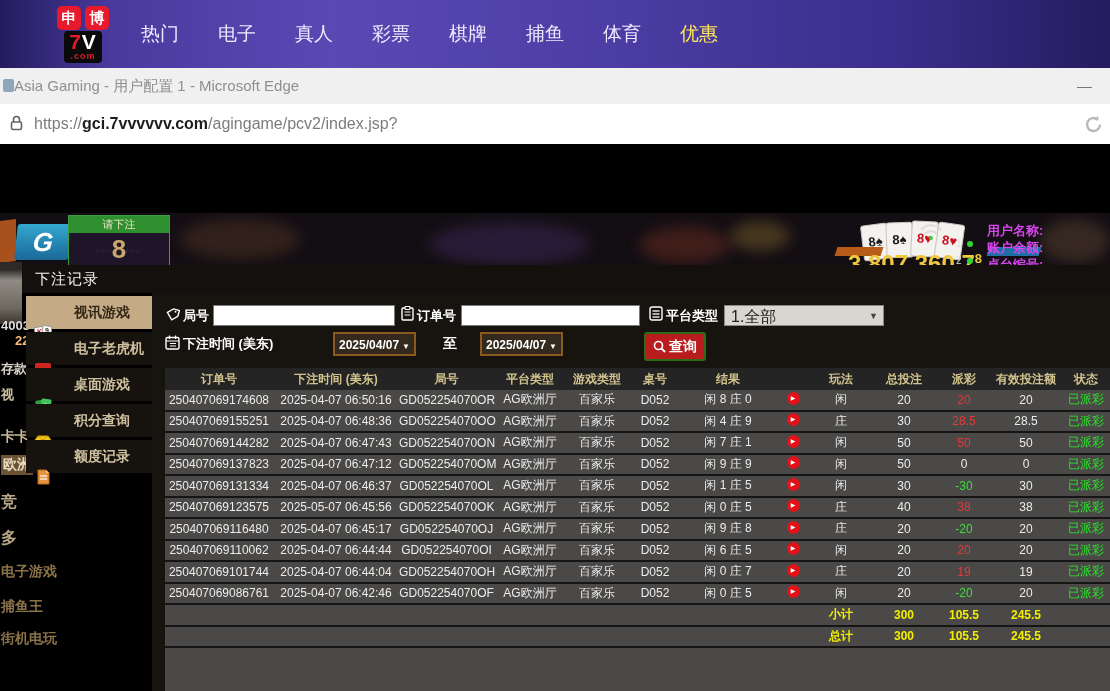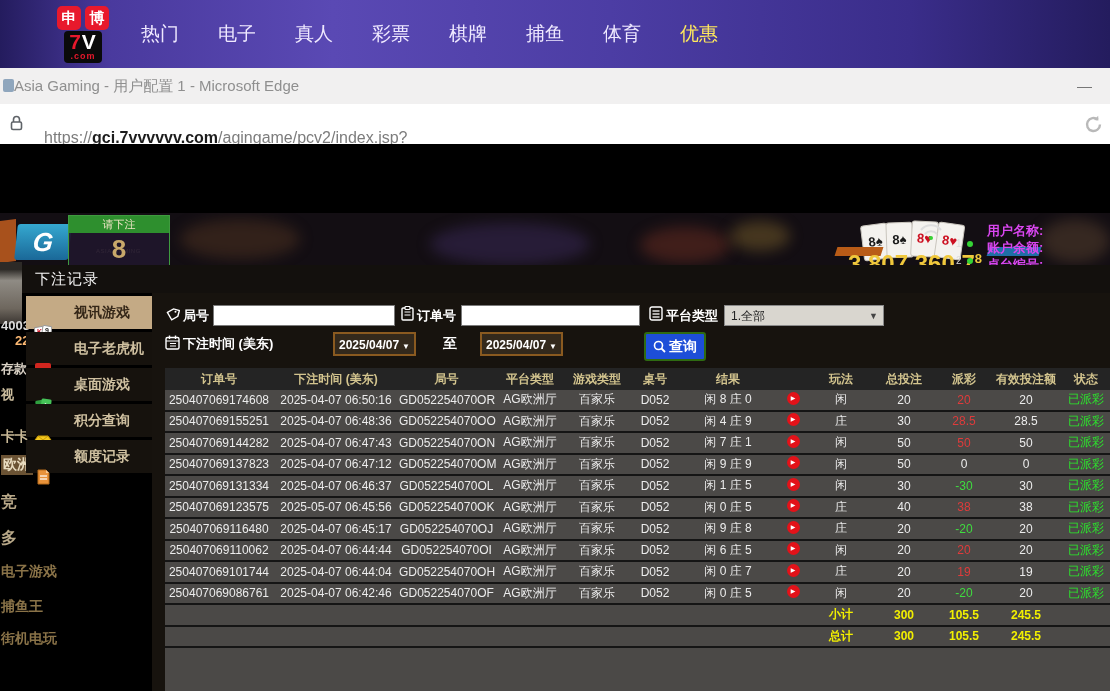--- a/index.html
+++ b/index.html
@@ -21,21 +21,21 @@
   .nav-item.hl{color:#ffe95c;}
   
   .titlebar{position:absolute;left:0;top:68px;width:1110px;height:36px;background:#f1f0f0;
     border-bottom:1px solid #d6d6d6;}
   .favicon{position:absolute;left:3px;top:11px;width:11px;height:13px;background:#8fa6bd;border-radius:2px;}
   .win-title{position:absolute;left:14px;top:0;line-height:36px;font-size:15px;color:#8f8f8f;}
   .min-btn{position:absolute;right:18px;top:9px;color:#777;font-size:15px;}
   
   .urlbar{position:absolute;left:0;top:104px;width:1110px;height:40px;background:#fff;}
   .lock-icon{position:absolute;left:10px;top:11px;}
-  .url-text{position:absolute;left:44px;top:0;line-height:40px;font-size:16px;color:#7c7c7c;white-space:nowrap;margin-top:14px;}
+  .url-text{position:absolute;left:34px;top:0;line-height:40px;font-size:16px;color:#7c7c7c;white-space:nowrap;}
   .url-text .domain{color:#1d1d1d;font-weight:bold;}
   .refresh-icon{position:absolute;right:6px;top:10px;}
   .blackband{position:absolute;left:0;top:144px;width:1110px;height:69px;background:#000;}
   
   .casino{position:absolute;left:0;top:213px;width:1110px;height:52px;background:#130e13;overflow:hidden;}
   .blob{position:absolute;border-radius:50%;filter:blur(7px);}
   .wedge{position:absolute;left:0;top:220px;width:16px;height:42px;background:#a8511c;transform:skewY(-8deg);z-index:1;}
   .ag-badge{position:absolute;left:16px;top:224px;width:54px;height:36px;border-radius:3px;z-index:1;
     background:linear-gradient(180deg,#35a8d0,#1a6898);transform:skewX(-6deg);
     color:#fff;font-weight:bold;font-style:italic;font-size:26px;text-align:center;line-height:36px;}
@@ -69,27 +69,27 @@
   .side-item.active{background:#c4aa85;color:#352718;}
   .side-arrow{position:absolute;right:-8px;top:50%;margin-top:-8px;width:0;height:0;
     border-top:8px solid transparent;border-bottom:8px solid transparent;border-left:8px solid #c4aa85;}
   .side-icon{width:18px;height:18px;flex:0 0 18px;margin-top:40px;}
   
   .content{position:absolute;left:152px;top:293px;width:958px;height:398px;background:#17130e;z-index:2;}
   .f-label{position:absolute;color:#fff;font-weight:bold;font-size:13px;white-space:nowrap;}
   .f-icon{position:absolute;}
   .txt-input{position:absolute;height:19px;background:#fff;border:1px solid #7a7a7a;font-size:12px;padding:0 4px;box-sizing:content-box;}
   .selectbox{position:absolute;height:21px;background:#d9d6cf;border:1px solid #8a8a8a;color:#222;
-    font-size:12px;line-height:21px;padding-left:6px;box-sizing:border-box;cursor:pointer;}
+    font-size:16px;line-height:21px;padding-left:6px;box-sizing:border-box;cursor:pointer;}
   .selectbox::after{content:"▼";position:absolute;right:5px;top:0;font-size:9px;color:#444;line-height:21px;}
   .datebox{position:absolute;width:83px;height:24px;background:#33291c;border:2px solid #8a5a20;color:#fff;
     font-weight:bold;font-size:12px;line-height:22px;text-align:center;box-sizing:border-box;cursor:pointer;}
   .datebox::after{content:"▼";font-size:8px;margin-left:3px;}
   .tolabel{position:absolute;color:#fff;font-weight:bold;font-size:14px;}
-  .querybtn{position:absolute;height:25px;background:#1d4ed8;border:2px solid #2f6b12;border-radius:3px;
+  .querybtn{position:absolute;height:25px;background:#b91c1c;border:2px solid #2f6b12;border-radius:3px;
     color:#fff;font-weight:bold;font-size:14px;display:flex;align-items:center;gap:3px;padding:0 7px;cursor:pointer;}
   
   .tbl{position:absolute;left:13px;top:75px;width:945px;}
   .trow{display:grid;grid-template-columns:108px 126px 95px 72px 62px 54px 92px 38px 58px 68px 52px 72px 1fr;
     align-items:center;text-align:center;}
   .thead{background:#242424;height:22px;color:#d3c48e;font-weight:bold;font-size:12px;}
   .tbody .trow{background:#4b4947;border-bottom:2px solid #151515;height:19.5px;color:#ececec;font-size:12px;}
   .pay-pos{color:#de3b3b;} .pay-neg{color:#3fdc3f;} .pay-zero{color:#ececec;}
   .c-status{color:#2ce52c;}
   .play-icon{display:inline-block;width:13px;height:13px;border-radius:50%;background:#e31219;cursor:pointer;position:relative;}

